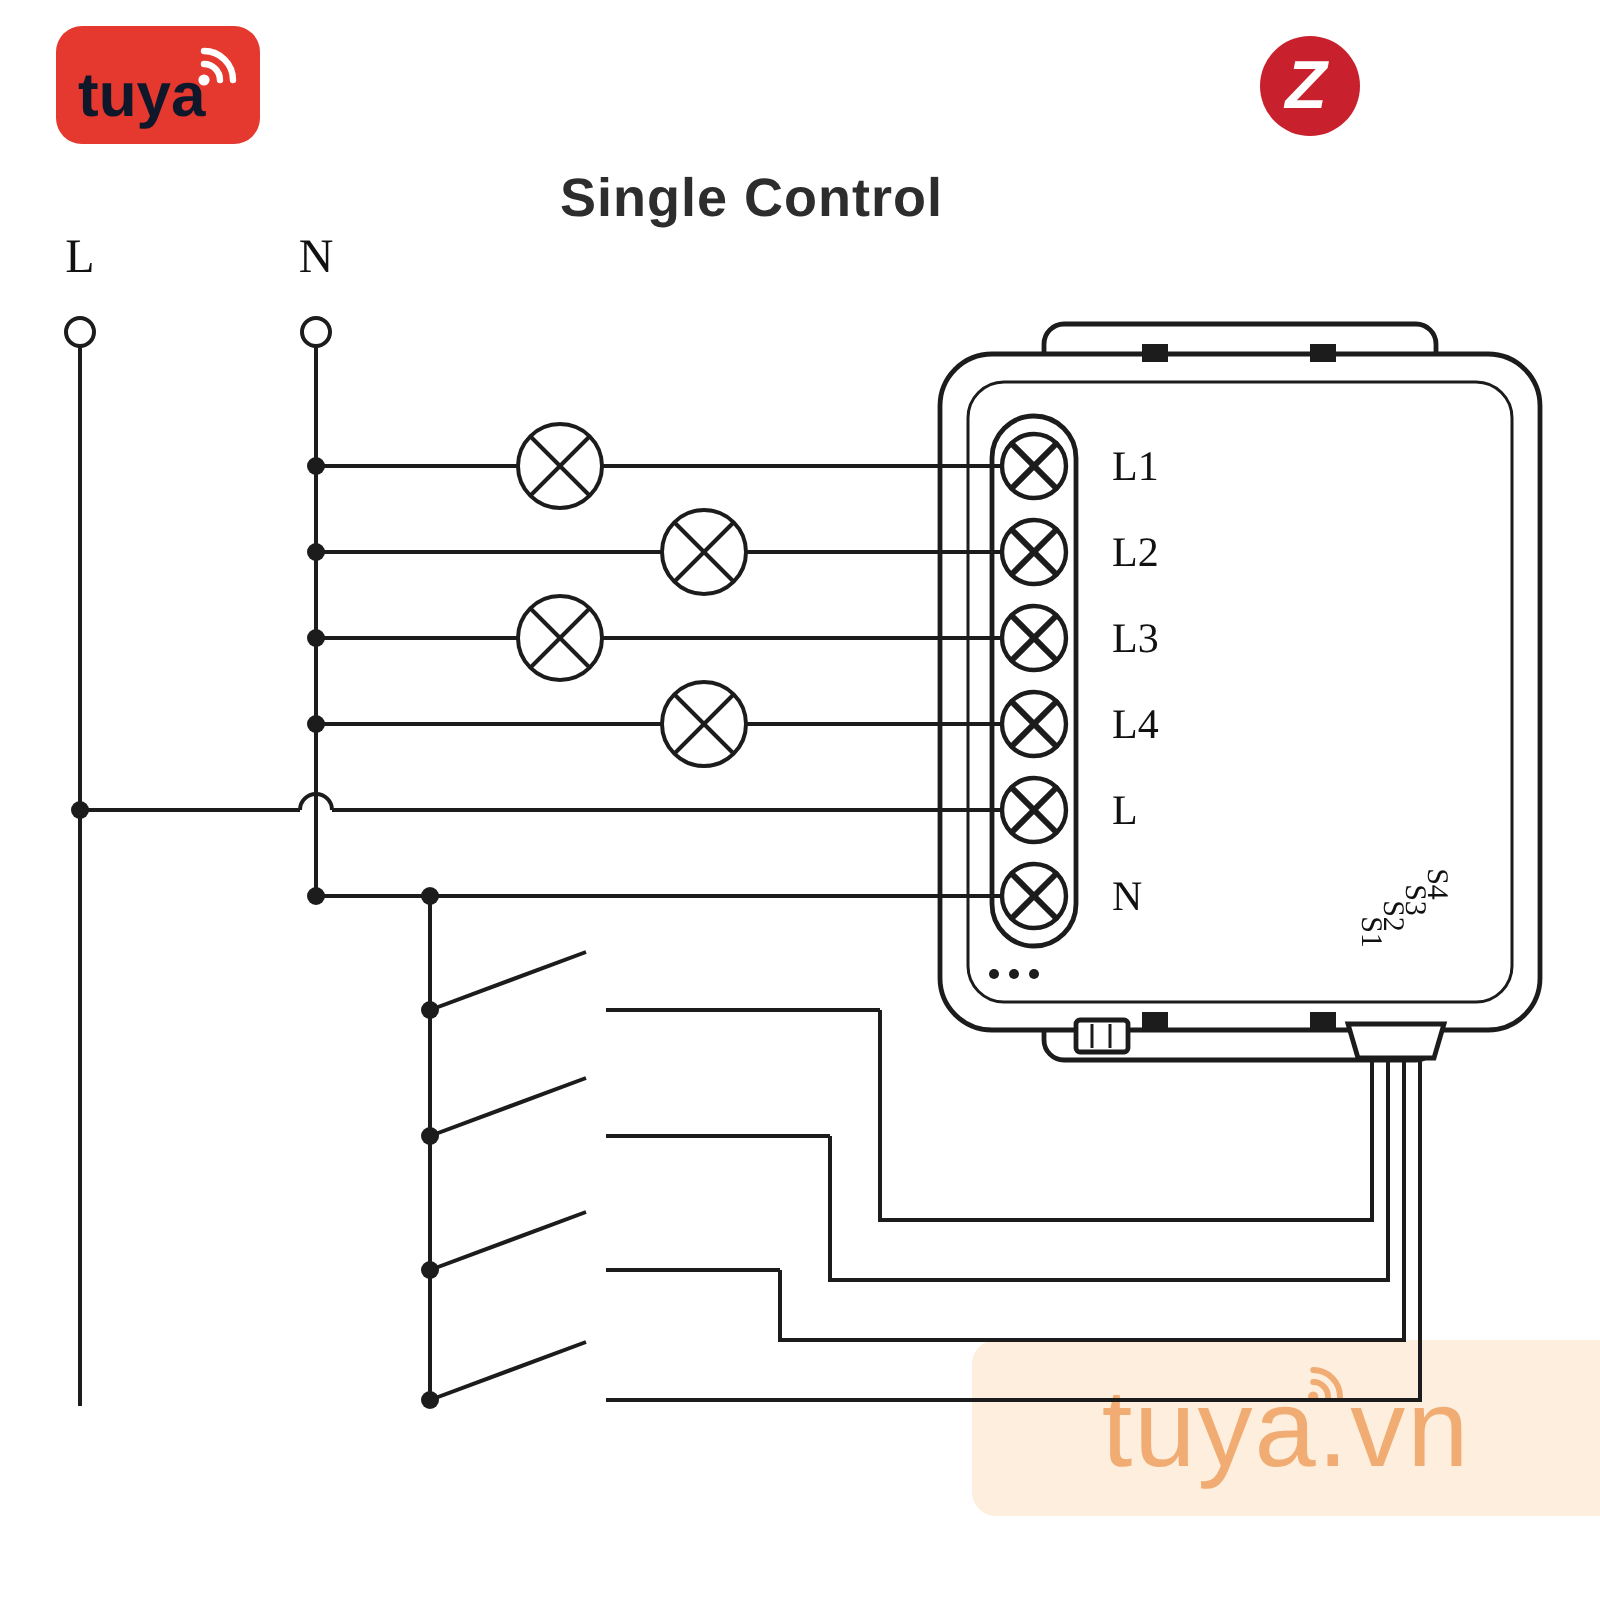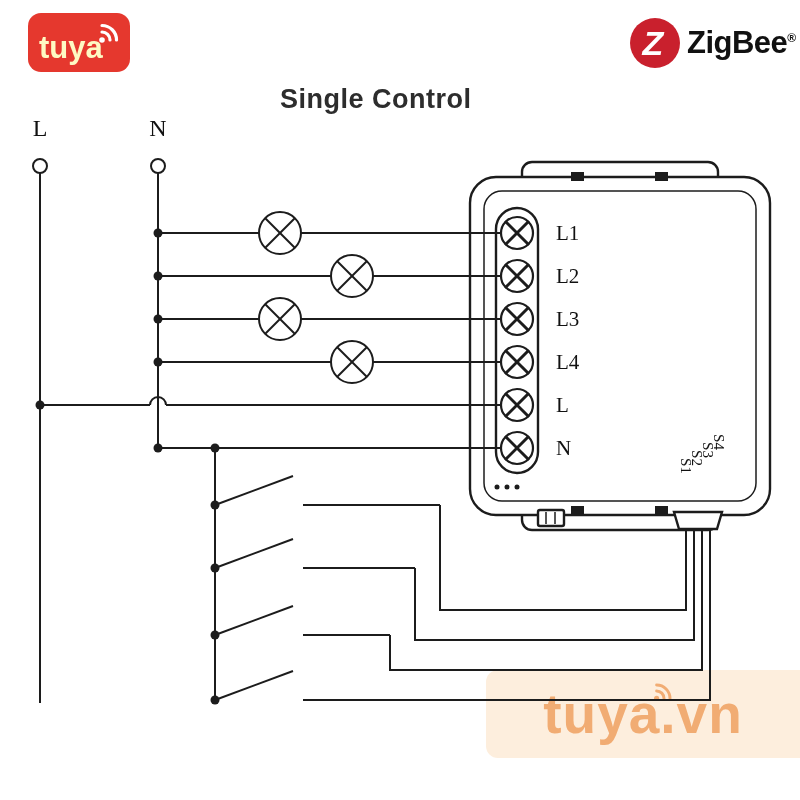--- a/index.html
+++ b/index.html
@@ -9,40 +9,40 @@
     --watermark-text:#f1a96e;
     --watermark-bg:#fdeedd;
   }
   *{margin:0;padding:0;box-sizing:border-box}
   html,body{width:800px;height:800px;background:#fff;overflow:hidden;
     font-family:"Liberation Sans",sans-serif;position:relative}
 
   
   .tuya-logo{position:absolute;left:28px;top:13px;width:102px;height:59px;
     background:var(--tuya-red);border-radius:13px;z-index:3}
-  .tuya-txt{position:absolute;left:11px;bottom:9px;color:#fef9c3;font-weight:bold;
+  .tuya-txt{position:absolute;left:11px;bottom:9px;color:#0f172a;font-weight:bold;
     font-size:31px;line-height:1;letter-spacing:0}
   .tuya-sig{position:absolute;right:7px;top:6px}
 
   .zigbee-logo{position:absolute;left:630px;top:17px;height:52px;display:flex;
     align-items:center;gap:7px;z-index:3}
   .zigbee-mark{width:50px;height:50px;border-radius:50%;background:var(--zigbee-red);
     color:#fff;display:flex;align-items:center;justify-content:center;
     font-weight:bold;font-style:italic;font-size:34px;padding-right:4px}
   .zigbee-text{font-size:31px;font-weight:bold;color:#111;letter-spacing:-.5px}
   .zigbee-reg{font-size:12px;font-style:normal;vertical-align:super}
 
   .page-title{position:absolute;left:280px;top:84px;width:280px;
     font-size:27px;font-weight:bold;color:#2d2d2d;letter-spacing:.5px;z-index:3}
 
   
   .watermark{position:absolute;left:486px;top:670px;width:314px;height:88px;
     background:var(--watermark-bg);border-radius:12px 0 0 12px;z-index:1}
   .wm-text{position:absolute;inset:0;text-align:center;line-height:88px;
-    font-size:55px;font-weight:bold;letter-spacing:1px;
+    font-size:55px;font-weight:normal;letter-spacing:1px;
     color:var(--watermark-text);opacity:.95}
   .wm-sig{position:absolute;left:166px;top:9px;color:var(--watermark-text);opacity:.95}
 
   
   .diagram{position:absolute;left:0;top:0;z-index:2}
   .wire{stroke:var(--line);stroke-width:2;fill:none}
   .node-open{fill:#fff;stroke:var(--line);stroke-width:2}
   .dot{fill:var(--line);stroke:none}
   .outline{fill:#fff;stroke:var(--line);stroke-width:2.4}
   .outline-thin{fill:none;stroke:var(--line);stroke-width:1.5}
@@ -66,21 +66,20 @@
       <path d="M5 6.5 A14.5 14.5 0 0 1 19.5 21"></path>
     </g>
     <circle cx="5" cy="21" r="2.8" fill="#fff"></circle>
   </svg>
 </div>
 
 <div class="zigbee-logo">
   <div class="zigbee-mark">
     <span>Z</span>
   </div>
-  <div class="zigbee-text"><span>ZigBee</span><sup class="zigbee-reg">®</sup></div>
 </div>
 
 <div class="page-title">Single Control</div>
 
 <div class="watermark">
   <div class="wm-text">tuya.vn</div>
   <svg class="wm-sig" width="24" height="24" viewBox="0 0 26 26">
     <g fill="none" stroke="currentColor" stroke-width="3.2" stroke-linecap="round">
       <path d="M5 13 A8 8 0 0 1 13 21"></path>
       <path d="M5 6.5 A14.5 14.5 0 0 1 19.5 21"></path>

